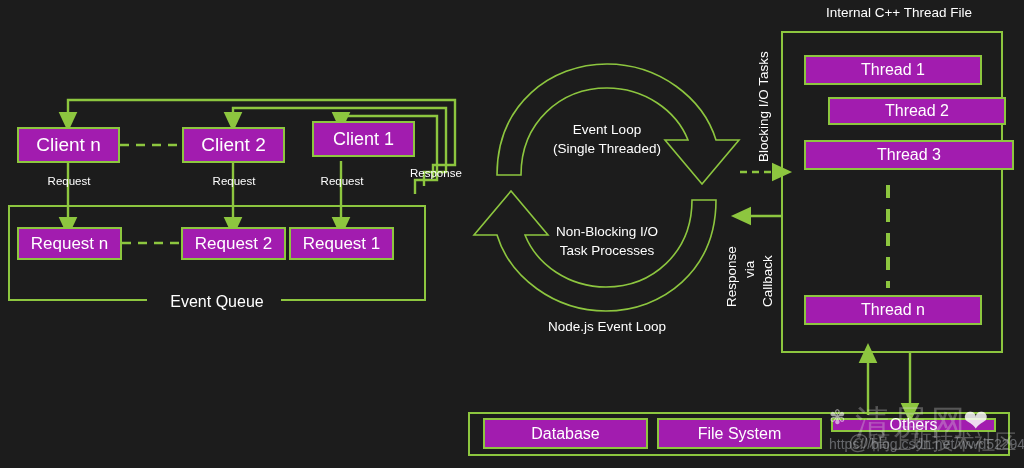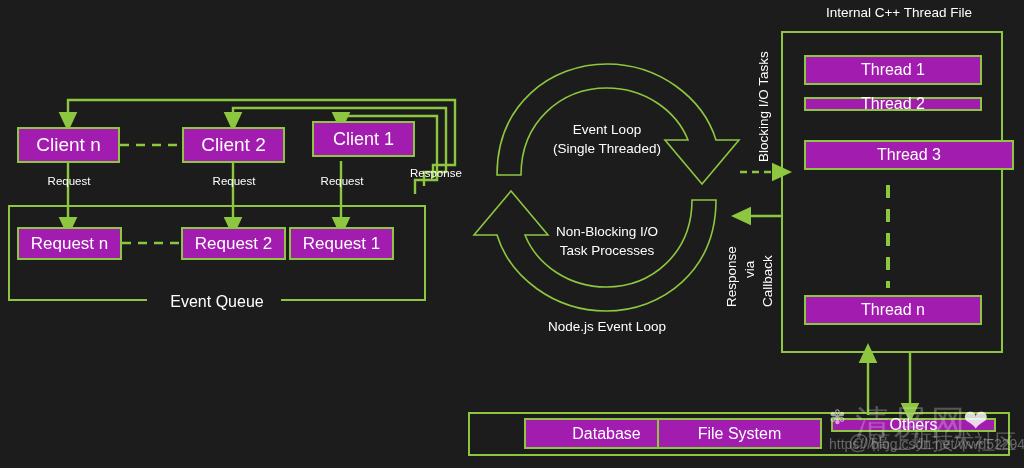--- a/index.html
+++ b/index.html
@@ -182,32 +182,32 @@
   </div>
 
   <div class="lbl" style="left:783px;top:5px;width:232px;text-align:center;font-size:13.5px;">
     <span>Internal C++ Thread File</span>
   </div>
   <div class="plainbox" style="left:781px;top:31px;width:222px;height:322px;"></div>
 
   <div class="box" style="left:804px;top:55px;width:178px;height:30px;font-size:16px;">
     <span>Thread 1</span>
   </div>
-  <div class="box" style="left:804px;top:97px;width:178px;height:14px;font-size:16px;">
+  <div class="box" style="left:828px;top:97px;width:178px;height:28px;font-size:16px;">
     <span>Thread 2</span>
   </div>
   <div class="box" style="left:804px;top:140px;width:210px;height:30px;font-size:16px;">
     <span>Thread 3</span>
   </div>
   <div class="box" style="left:804px;top:295px;width:178px;height:30px;font-size:16px;">
     <span>Thread n</span>
   </div>
 
   <div class="plainbox" style="left:468px;top:412px;width:542px;height:44px;"></div>
-  <div class="box" style="left:483px;top:418px;width:165px;height:31px;font-size:16px;margin-left:41px;">
+  <div class="box" style="left:483px;top:418px;width:165px;height:31px;font-size:16px;">
     <span>Database</span>
   </div>
   <div class="box" style="left:657px;top:418px;width:165px;height:31px;font-size:16px;">
     <span>File System</span>
   </div>
   <div class="box" style="left:831px;top:418px;width:165px;height:14px;font-size:16px;">
     <span>Others</span>
   </div>
 
   <div id="watermark">

